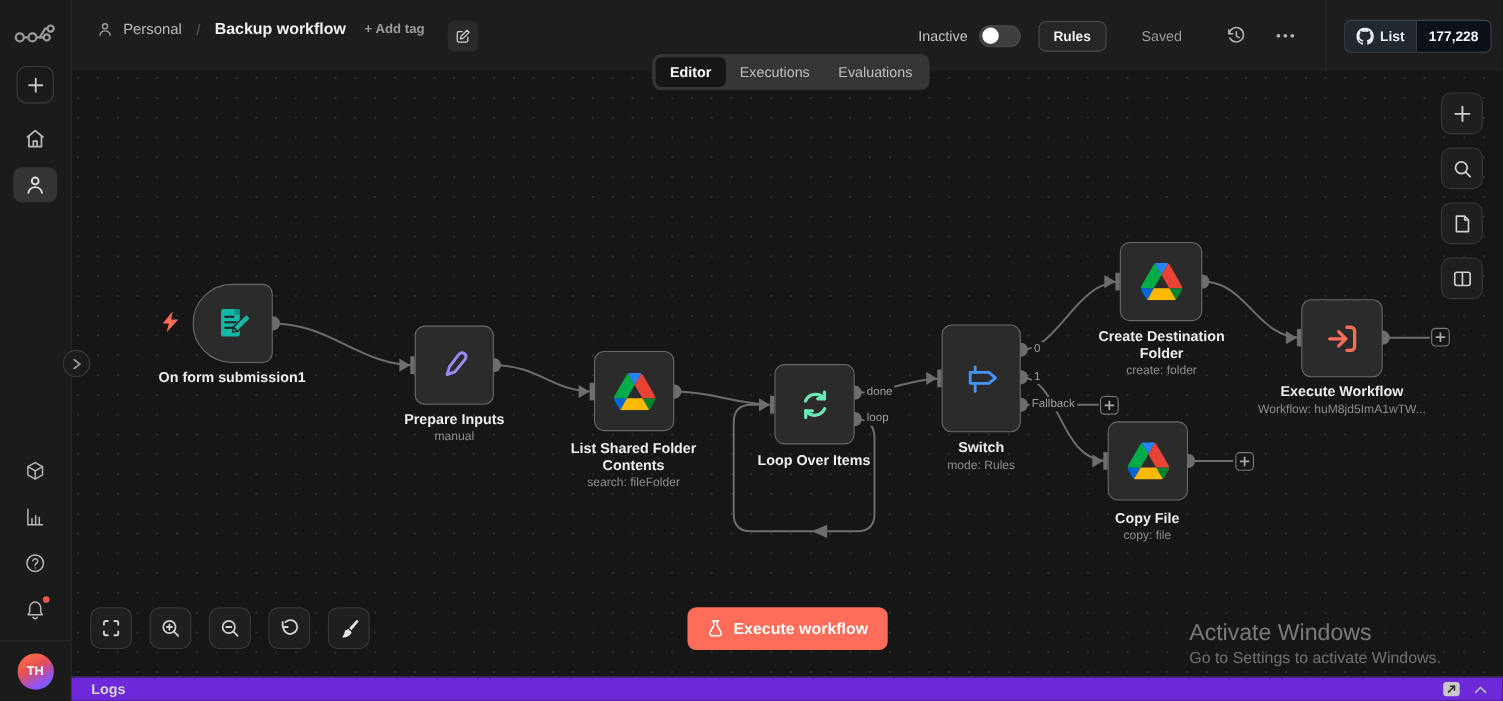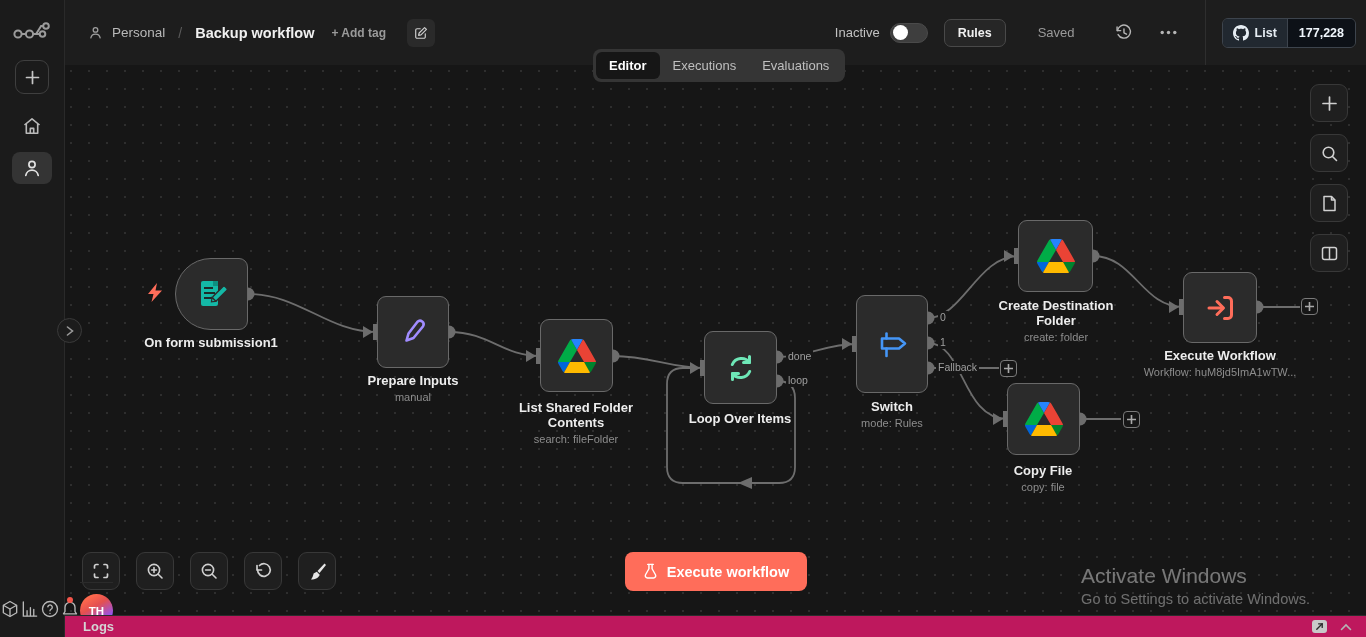--- a/index.html
+++ b/index.html
@@ -27,33 +27,33 @@
   .bolt { position:absolute; z-index:3; }
 
   
   #sidebar { position:absolute; left:0; top:0; bottom:0; width:65px; background:#1b1b1b;
              border-right:1px solid #2a2a2a; z-index:10; display:flex; flex-direction:column; align-items:center; }
   .logo { margin-top:18px; }
   .sb-add { margin-top:17px; width:34px; height:34px; border:1px solid #3f3f3f; border-radius:9px;
             display:flex; align-items:center; justify-content:center; }
   .sb-item { width:40px; height:32px; border-radius:8px; display:flex; align-items:center; justify-content:center; margin-top:10px; }
   .sb-item.active { background:#343434; }
-  .sb-bottom { margin-top:auto; display:flex; flex-direction:row; align-items:center; width:100%; }
+  .sb-bottom { margin-top:auto; display:flex; flex-direction:column; align-items:center; width:100%; }
   .sb-bell { position:relative; }
   .bell-dot { position:absolute; right:7px; top:4px; width:6px; height:6px; border-radius:50%; background:#f5554a; }
   .sb-user { width:100%; border-top:1px solid #2b2b2b; margin-top:12px; padding:11px 0 10px;
              display:flex; justify-content:center; }
   .avatar { width:33px; height:33px; border-radius:50%; color:#fff; font-size:11.5px; font-weight:700;
             display:flex; align-items:center; justify-content:center;
             background:linear-gradient(150deg,#ff6a4d 15%,#e4504f 40%,#8e54ff 78%,#5a6bff 100%); }
 
   
   #header { position:absolute; left:65px; top:0; right:0; height:65px; background:#1d1d1d; z-index:9;
             display:flex; align-items:center; }
-  .crumb { display:flex; align-items:center; gap:9px; padding-left:23px; }
+  .crumb { display:flex; align-items:flex-start; gap:9px; padding-left:23px; }
   .crumb-project { font-size:13.5px; color:#b9b9b9; }
   .crumb-sep { color:#5b5b5b; font-size:14px; padding:0 4px; }
   .crumb-title { font-size:14.5px; font-weight:700; color:#f0f0f0; }
   .add-tag { font-size:12px; font-weight:700; color:#9a9a9a; margin-left:8px; }
   .edit-btn { width:28px; height:28px; background:#2a2a2a; border-radius:6px; margin-left:12px;
               display:flex; align-items:center; justify-content:center; }
   .hright { margin-left:auto; display:flex; align-items:center; }
   .status-lbl { font-size:13px; color:#c2c2c2; }
   .toggle { width:38px; height:20px; border-radius:10px; background:#3e3e3e; border:1px solid #4a4a4a;
             margin:0 16px 0 10px; position:relative; }
@@ -83,21 +83,21 @@
               border-radius:8px; display:flex; align-items:center; justify-content:center; gap:9px;
               color:#fff; font-size:14.5px; font-weight:700; z-index:4; }
   #expander { position:absolute; left:57px; top:318px; width:25px; height:25px; border-radius:50%;
               background:#1c1c1c; border:1px solid #3a3a3a; z-index:11;
               display:flex; align-items:center; justify-content:center; }
   #watermark { position:absolute; right:56px; top:564px; z-index:1; text-align:left; }
   #watermark .w1 { font-size:21px; color:rgba(255,255,255,0.42); font-weight:400; }
   #watermark .w2 { font-size:14.5px; color:rgba(255,255,255,0.38); margin-top:3px; }
 
   
-  #logsbar { position:absolute; left:65px; right:0; bottom:0; height:22px; background:#be185d;
+  #logsbar { position:absolute; left:65px; right:0; bottom:0; height:22px; background:#6d28d9;
              border-top:1px solid #2c2c2c; z-index:12; display:flex; align-items:center; }
   .logs-title { font-size:13px; font-weight:700; color:#d4d4d4; margin-left:18px; }
   .logs-icons { margin-left:auto; display:flex; align-items:center; gap:13px; padding-right:14px; }
   .popout { width:15px; height:13px; background:#c9c9c9; border-radius:3px;
             display:flex; align-items:center; justify-content:center; }
 </style>
 </head>
 <body>
 
 <div id="canvas">

